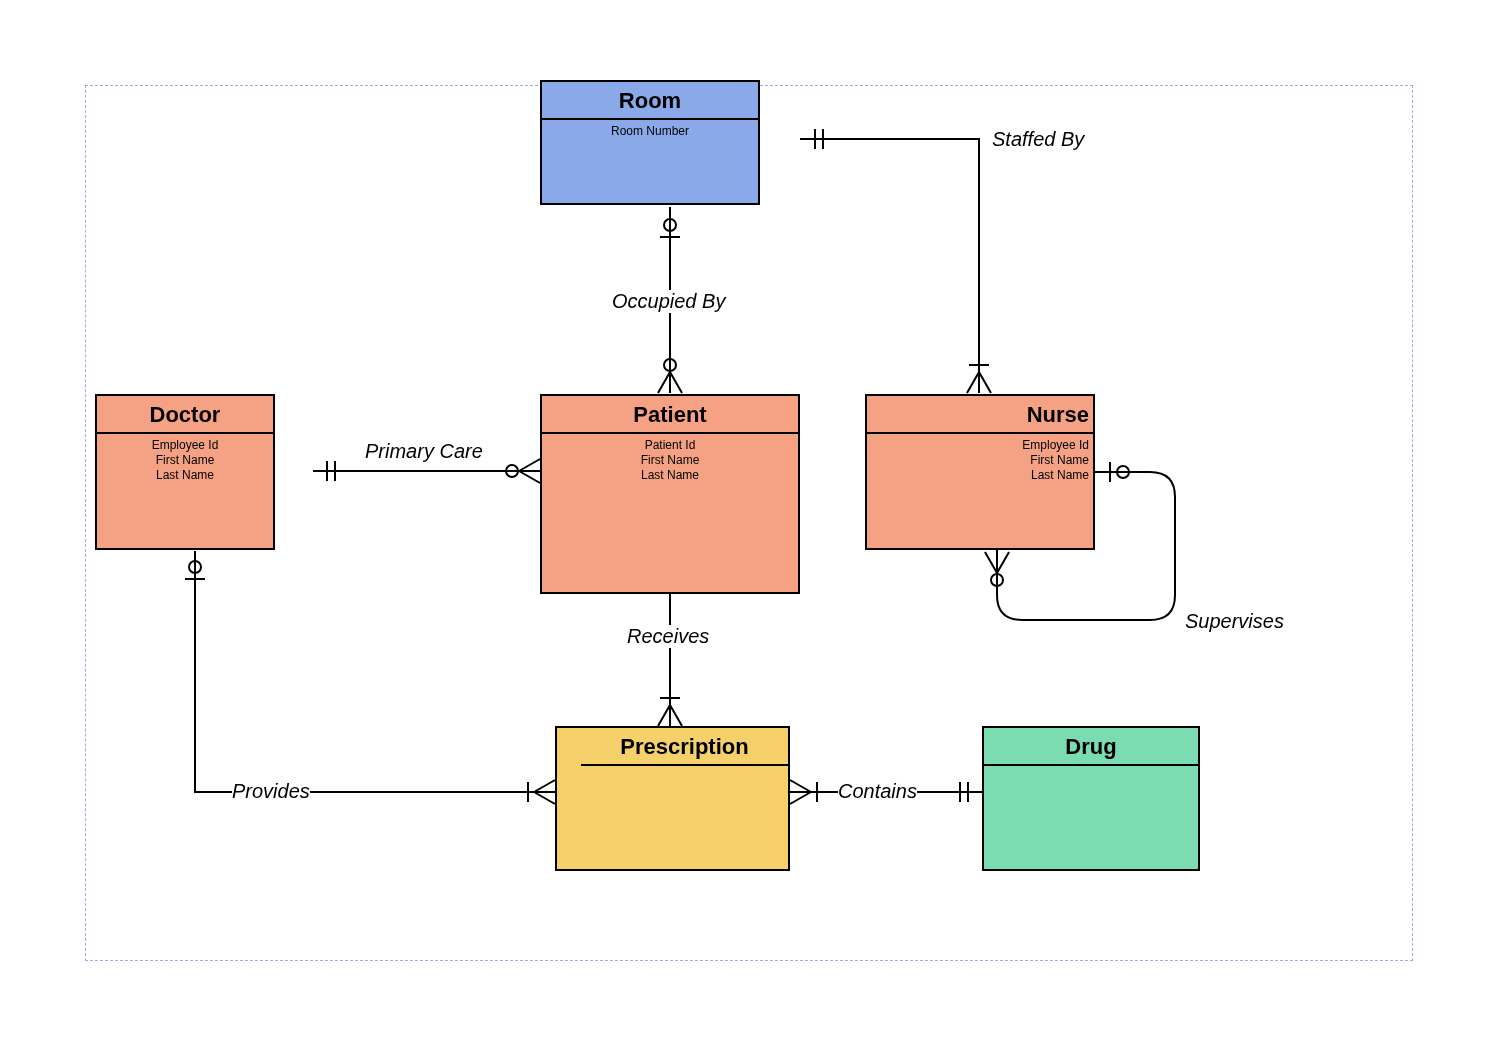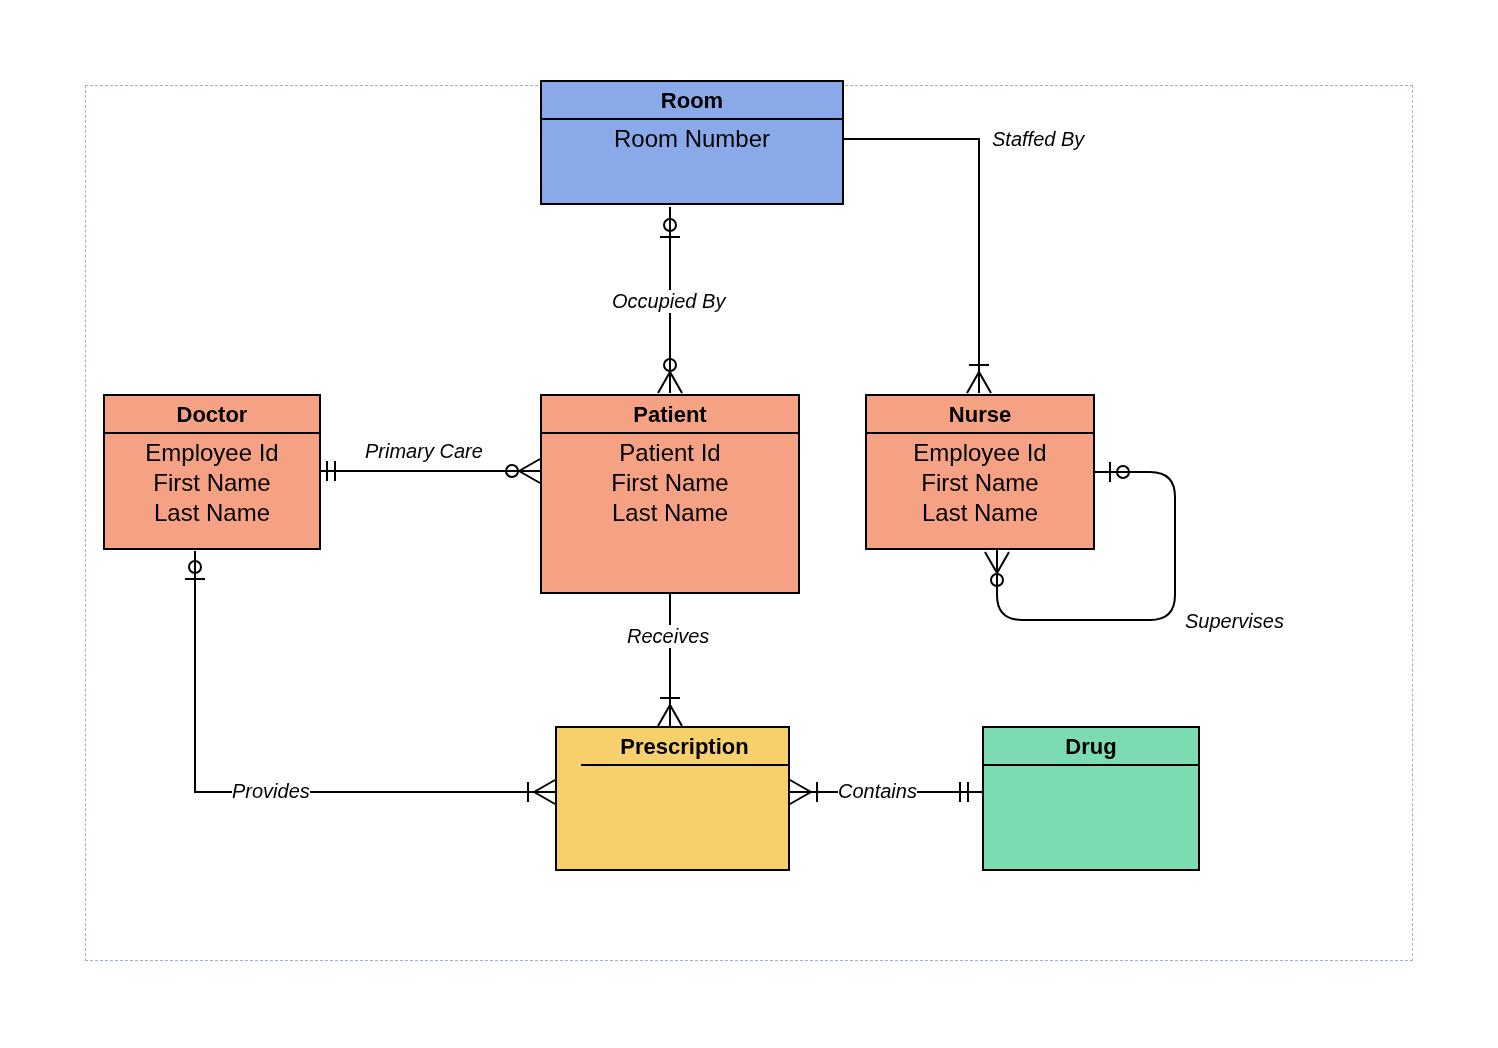--- a/index.html
+++ b/index.html
@@ -34,21 +34,21 @@
     box-sizing: border-box;
     text-align: center;
   }
   .entity .title {
     font-weight: 700;
     font-size: 22px;
     padding: 6px 4px 4px 4px;
     border-bottom: 2px solid #000;
   }
   .entity .attrs {
-    font-size: 24px;
+    font-size: 12px;
     line-height: 1.25;
     padding: 4px 4px;
   }
   .blue   { background: #89a9e8; }
   .peach  { background: #f4a184; }
   .yellow { background: #f6d16b; }
   .green  { background: #7adcb0; }
   .rel-label {
     position: absolute;
     font-style: italic;
@@ -129,46 +129,46 @@
     <path d="M1095,472 L1150,472 Q1175,472 1175,497 L1175,595 Q1175,620 1150,620 L1022,620 Q997,620 997,595 L997,550" stroke-width="2"></path>
 
     <circle cx="1123" cy="472" r="6" stroke-width="2"></circle>
     <line x1="1110" y1="462" x2="1110" y2="482" stroke-width="2"></line>
 
     <circle cx="997" cy="580" r="6" stroke-width="2"></circle>
     <path d="M997,573 L985,552 M997,573 L1009,552 M997,573 L997,552" stroke-width="2"></path>
   </g>
 </svg>
 
-<div class="entity blue" style="left:540px; top:80px; width:304px; height:125px;">
+<div class="entity blue" style="left:540px; top:80px; width:220px; height:125px;">
   <div class="title">Room</div>
   <div class="attrs">
     <div>Room Number</div>
   </div>
 </div>
 
-<div class="entity peach" style="left:95px; top:394px; width:218px; height:156px;margin-left:8px;">
+<div class="entity peach" style="left:95px; top:394px; width:180px; height:156px;">
   <div class="title">Doctor</div>
   <div class="attrs">
     <div>Employee Id</div>
     <div>First Name</div>
     <div>Last Name</div>
   </div>
 </div>
 
 <div class="entity peach" style="left:540px; top:394px; width:260px; height:200px;">
   <div class="title">Patient</div>
   <div class="attrs">
     <div>Patient Id</div>
     <div>First Name</div>
     <div>Last Name</div>
   </div>
 </div>
 
-<div class="entity peach" style="left:865px; top:394px; width:230px; height:156px;">
+<div class="entity peach" style="left:865px; top:394px; width:230px; height:156px;text-align:right;">
   <div class="title">Nurse</div>
   <div class="attrs">
     <div>Employee Id</div>
     <div>First Name</div>
     <div>Last Name</div>
   </div>
 </div>
 
 <div class="entity yellow" style="left:555px; top:726px; width:235px; height:145px;padding-left:24px;">
   <div class="title">Prescription</div>

